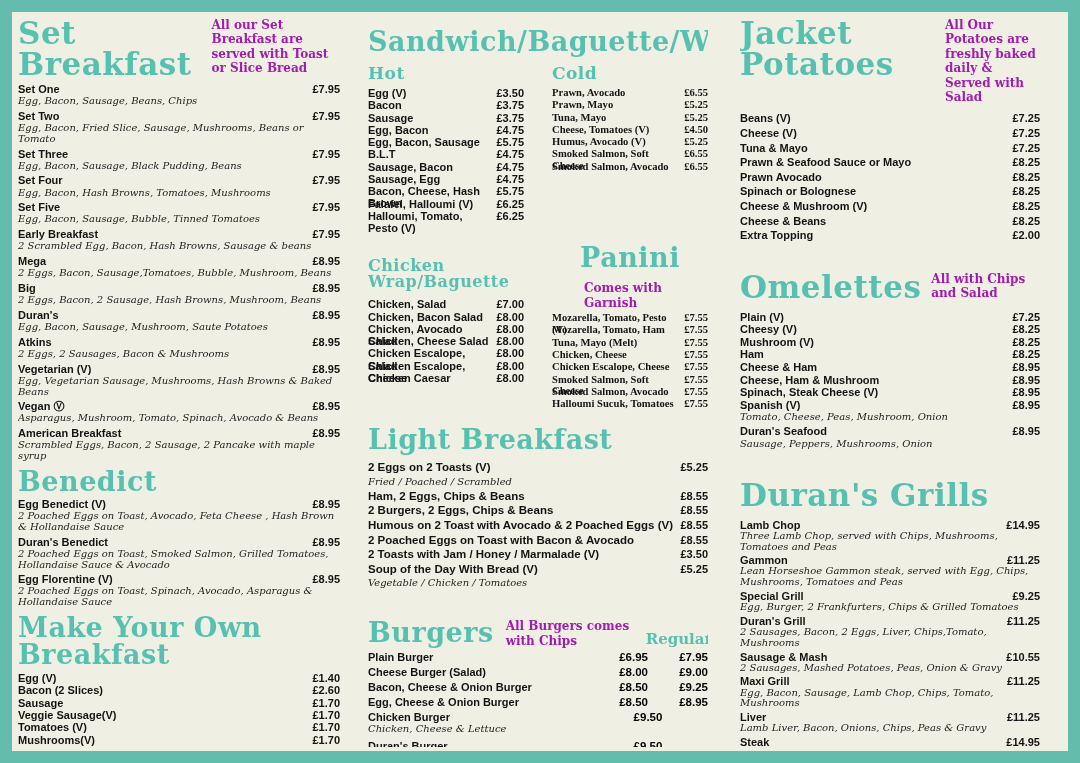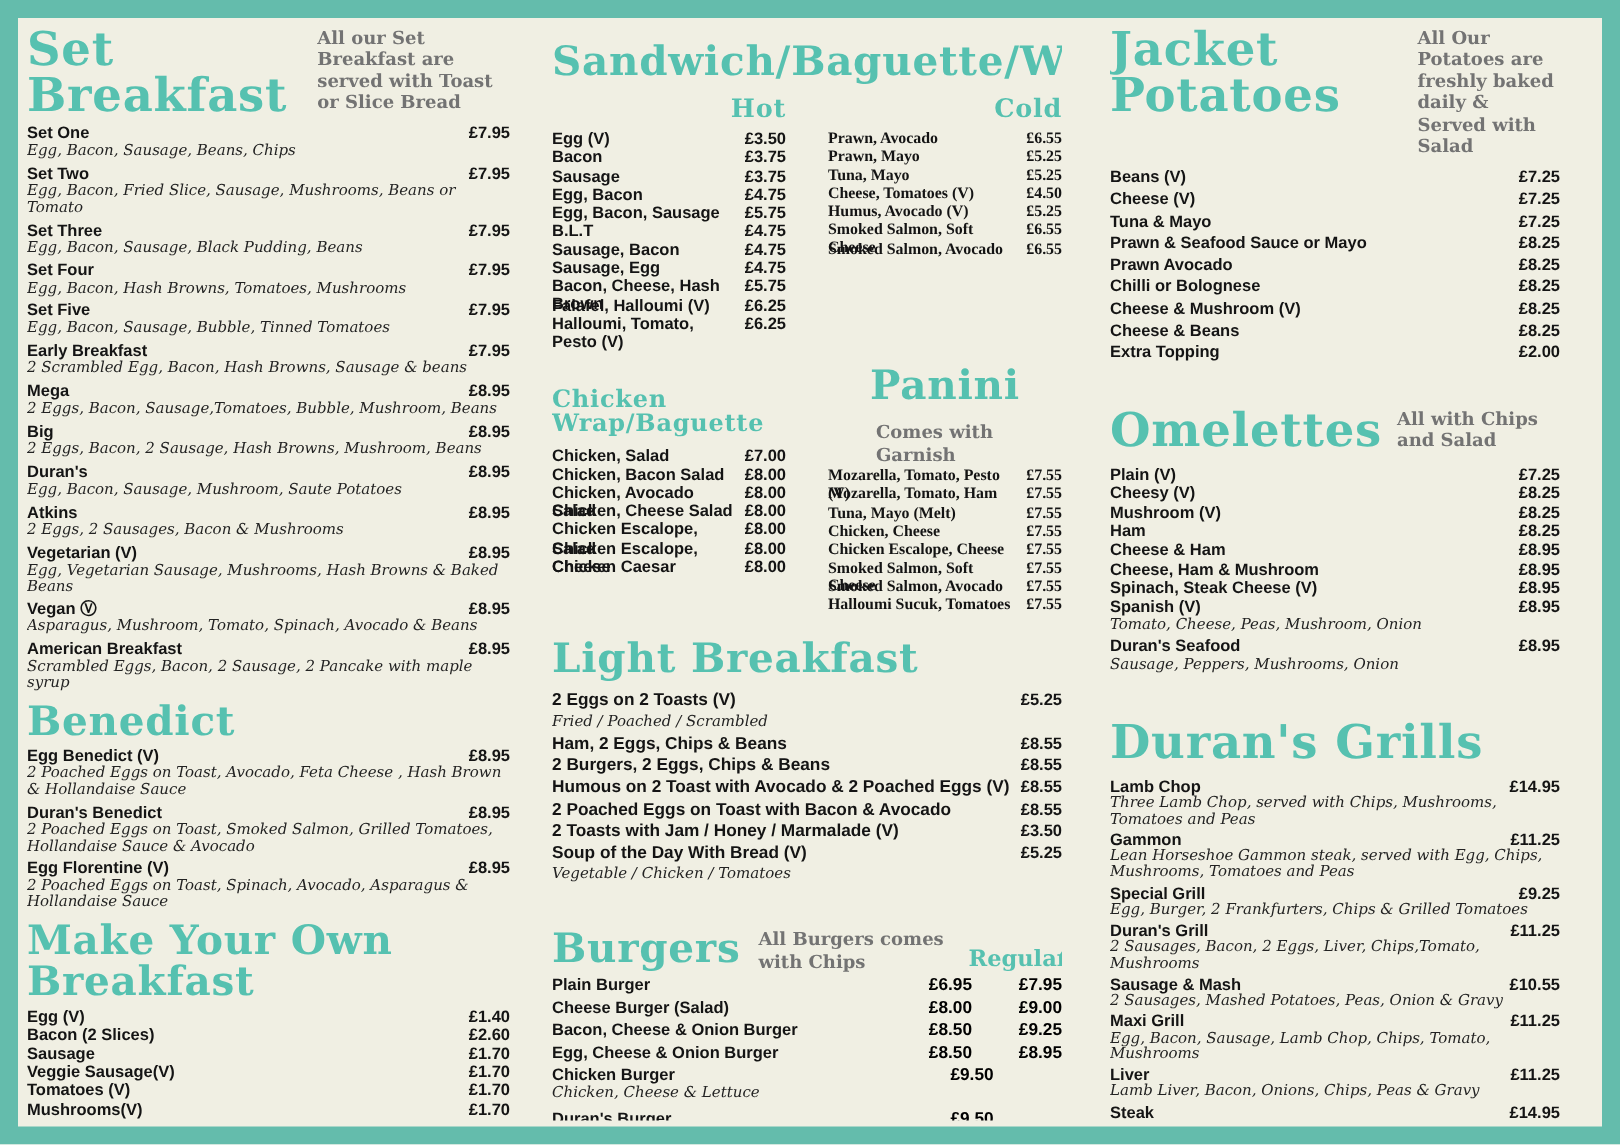--- a/index.html
+++ b/index.html
@@ -10,42 +10,42 @@
   .col-left{width:322px;margin-right:28px;}
   .col-mid{width:340px;margin-right:32px;}
   .col-right{width:300px;}
 
   
   .t{font-family:"DejaVu Serif",serif;font-weight:bold;color:#56c1b0;letter-spacing:.5px;line-height:1;margin:0;}
   .t-xl{font-size:31px;}
   .t-lg{font-size:27px;}
   .t-md{font-size:20px;}
   .t-sm{font-size:17px;}
-  .note{font-family:"DejaVu Serif",serif;font-weight:bold;color:#737373;font-size:12px;line-height:1.2;}
+  .note{font-family:"DejaVu Serif",serif;font-weight:bold;color:#a21caf;font-size:12px;line-height:1.2;}
   .sec-head{display:flex;align-items:flex-start;gap:10px;}
 
   
   .row{display:flex;justify-content:space-between;align-items:baseline;}
   .nm{font-weight:bold;color:#141414;font-size:11px;line-height:1.1;}
   .pr{font-weight:bold;color:#141414;font-size:11px;line-height:1.1;white-space:nowrap;padding-left:6px;}
   .desc{font-family:"DejaVu Serif",serif;font-style:italic;color:#222;font-size:10px;line-height:1.08;margin:1px 0 2px 0;}
 
   
   .list-set .row{margin-top:3px;}
   .list-simple .row{height:12.3px;}
   .list-jacket .row{height:14.6px;}
   .list-oml .row{height:12.6px;}
   .list-light .row{height:14.6px;}
   .list-light .nm{font-size:11.5px;}
   .list-grill .row{margin-top:2px;}
   .list-grill .desc{margin:0 0 1px 0;}
 
   
   .two-col{display:grid;grid-template-columns:1fr 1fr;column-gap:28px;}
-  .sub-head{text-align:right;margin:2px 0 4px 0;}
+  .sub-head{text-align:left;margin:2px 0 4px 0;}
   .panini-head{display:flex;align-items:center;gap:10px;margin-bottom:2px;flex-direction:column;}
   .cold .nm,.cold .pr,.panini .nm,.panini .pr{font-size:10.6px;font-family:Liberation Serif, serif;}
 
   
   .burger-head{display:flex;align-items:flex-end;}
   .bh-left{flex:1;display:flex;gap:12px;align-items:flex-start;}
   .bh-col{width:60px;text-align:right;font-family:"DejaVu Serif",serif;font-weight:bold;color:#56c1b0;font-size:15px;}
   .b-row{display:flex;align-items:baseline;margin-top:3px;justify-content:flex-end;}
   .b-name{flex:1;}
   .b-cell{width:60px;text-align:right;font-weight:bold;font-size:11.5px;white-space:nowrap;}
@@ -477,21 +477,21 @@
             </div>
             <div class="row">
               <span class="nm">Prawn &amp; Seafood Sauce or Mayo</span>
               <span class="pr">£8.25</span>
             </div>
             <div class="row">
               <span class="nm">Prawn Avocado</span>
               <span class="pr">£8.25</span>
             </div>
             <div class="row">
-              <span class="nm">Chilli or Bolognese</span>
+              <span class="nm">Spinach or Bolognese</span>
               <span class="pr">£8.25</span>
             </div>
             <div class="row">
               <span class="nm">Cheese &amp; Mushroom (V)</span>
               <span class="pr">£8.25</span>
             </div>
             <div class="row">
               <span class="nm">Cheese &amp; Beans</span>
               <span class="pr">£8.25</span>
             </div>

